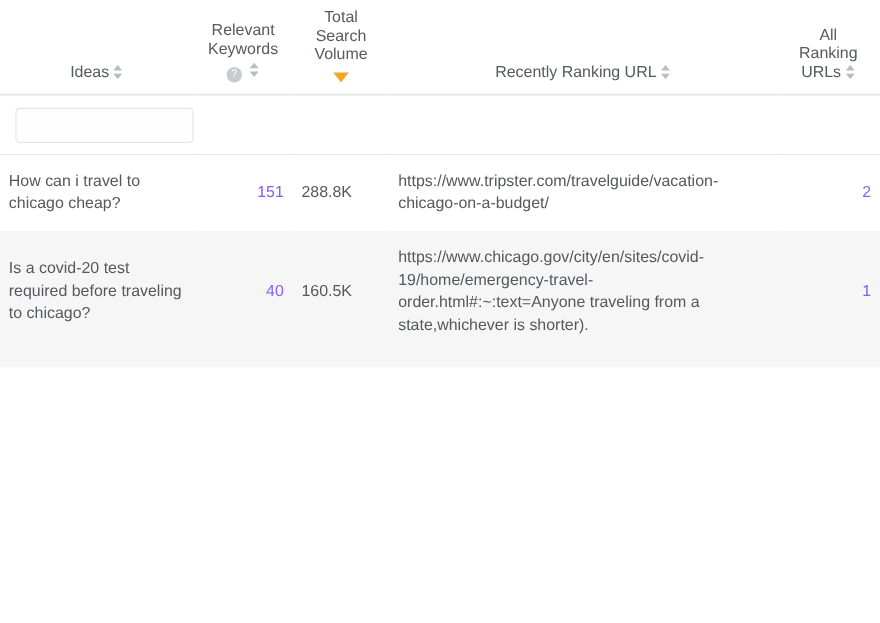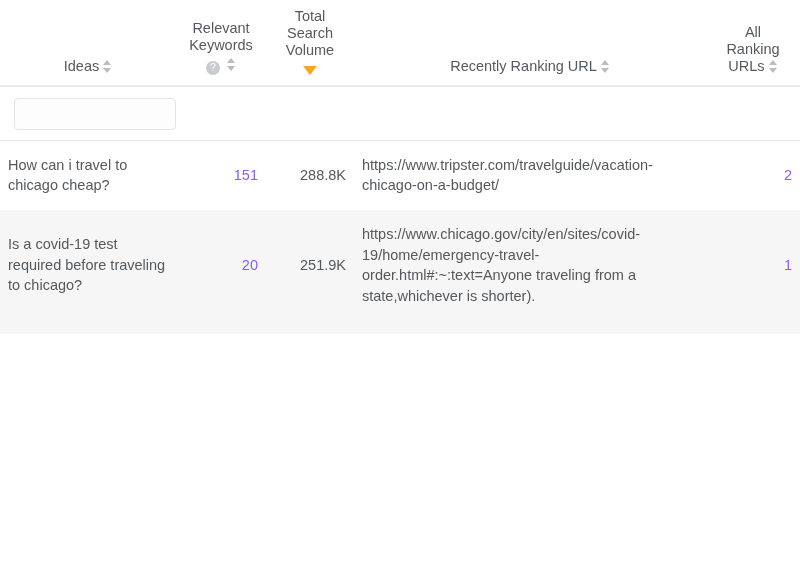--- a/index.html
+++ b/index.html
@@ -138,21 +138,20 @@
     padding-left: 14px;
     padding-right: 10px;
     color: #55595c;
     margin-left: 48px;
   }
   td.cell-relkw {
     text-align: right;
     padding-right: 6px;
   }
   td.cell-volume {
-    text-align: right;
     padding-right: 10px;
     color: #55595c;
     white-space: nowrap;
   }
   td.cell-url {
     text-align: left;
     padding-left: 10px;
     padding-right: 12px;
     color: #b6b9bb;
     word-break: break-word;
@@ -238,23 +237,23 @@
       <td class="cell-ideas">How can i travel to chicago cheap?</td>
       <td class="cell-relkw"><a class="num-link" href="#">151</a></td>
       <td class="cell-volume">288.8K</td>
       <td class="cell-url">https://www.tripster.com/travelguide/vacation-chicago-on-a-budget/</td>
       <td class="cell-allurls"><a class="num-link" href="#">2</a></td>
     </tr>
 
 
 
     <tr class="data-row even">
-      <td class="cell-ideas">Is a covid-19 test required before traveling to chicago?</td>
-      <td class="cell-relkw"><a class="num-link" href="#">20</a></td>
-      <td class="cell-volume">251.9K</td>
+      <td class="cell-ideas">Is a covid-20 test required before traveling to chicago?</td>
+      <td class="cell-relkw"><a class="num-link" href="#">40</a></td>
+      <td class="cell-volume">160.5K</td>
       <td class="cell-url">https://www.chicago.gov/city/en/sites/covid-19/home/emergency-travel-order.html#:~:text=Anyone traveling from a state,whichever is shorter).</td>
       <td class="cell-allurls"><a class="num-link" href="#">1</a></td>
     </tr>
 
 
     <tr class="partial-row">
       <td colspan="5"></td>
     </tr>
 
   </tbody>

